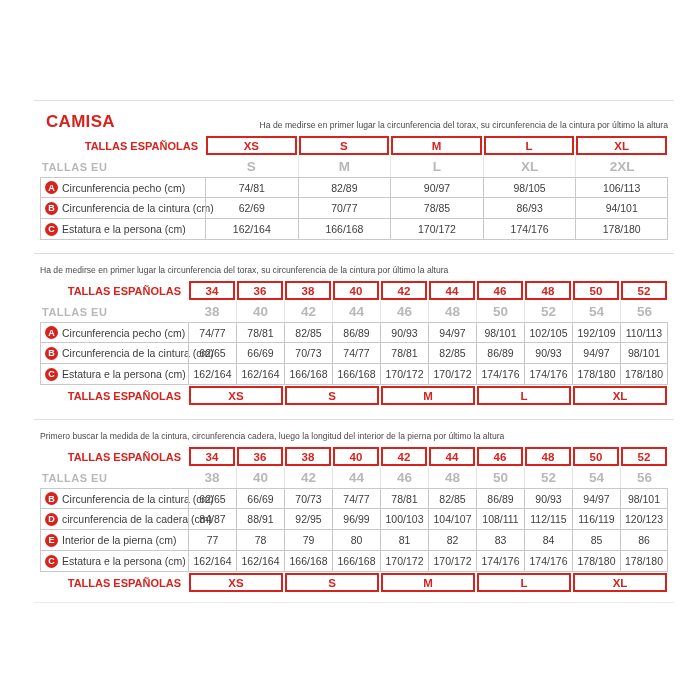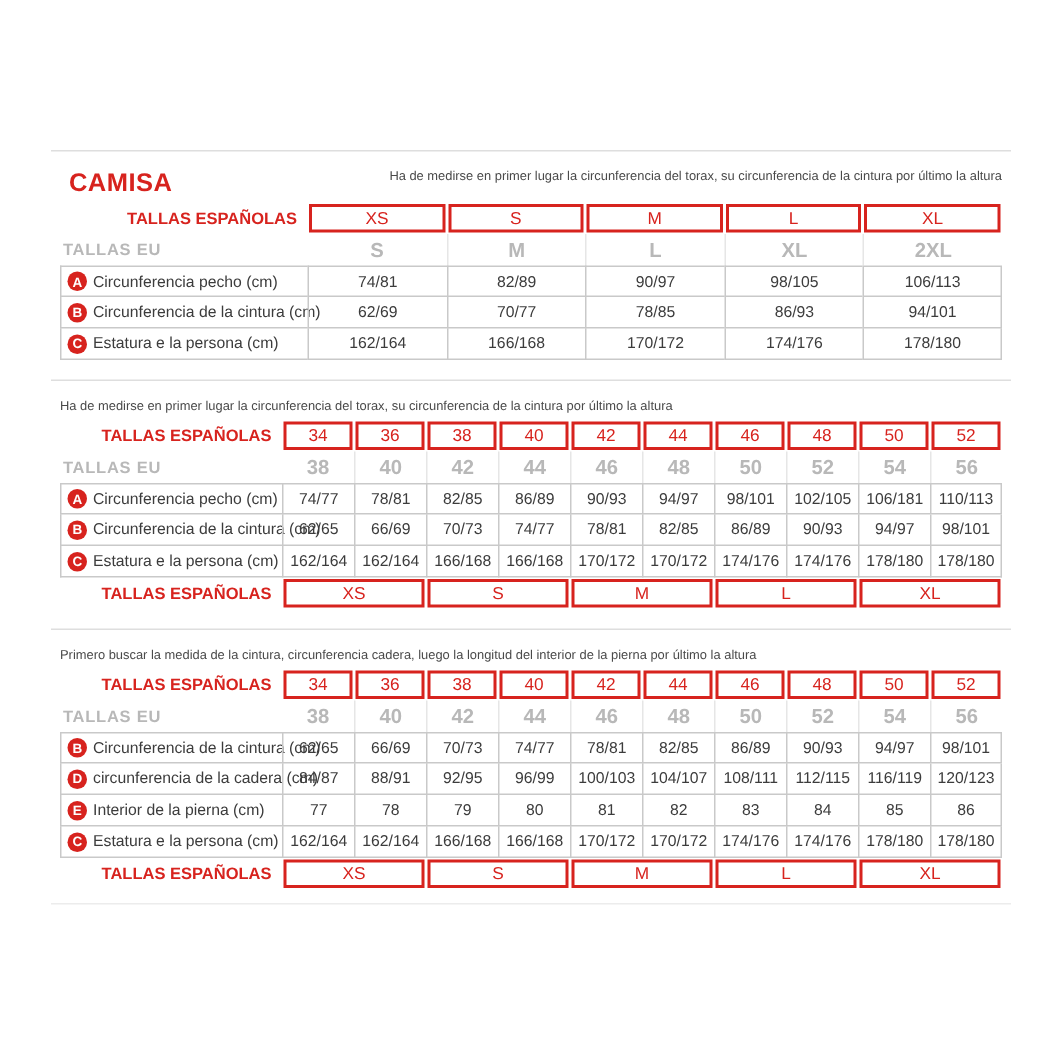--- a/index.html
+++ b/index.html
@@ -2,30 +2,30 @@
 <html><head>
 <meta charset="utf-8">
 <style>
   html,body{margin:0;padding:0;background:#fff;}
   body{width:700px;height:700px;font-family:"Liberation Sans",sans-serif;-webkit-font-smoothing:antialiased;}
   .page{position:relative;width:700px;height:700px;background:#fff;overflow:hidden;}
   .content{position:absolute;left:40px;top:100px;width:628px;--red:#d7231e;}
   .divider{border:none;border-top:1px solid #dedede;margin:0 -6px;height:0;}
   .divider.faint{border-top-color:#ececec;}
 
-  .sec-head{display:flex;justify-content:space-between;margin:11px 0 3px;}
+  .sec-head{display:flex;justify-content:space-between;align-items:flex-end;margin:11px 0 3px;}
   .sec-title{color:var(--red);font-weight:700;font-size:17px;letter-spacing:.3px;padding-left:6px;white-space:nowrap;}
   .sec-note{font-size:8.6px;color:#4a4a4a;text-align:right;padding-bottom:2px;}
 
   .tbl{display:grid;grid-template-columns:var(--lblw,148px) repeat(var(--cols),1fr);align-items:stretch;}
   [data-table="0"]{--lblw:165px;}
   .c{display:flex;align-items:center;justify-content:center;min-height:21px;font-size:10.5px;color:#3c3c3c;box-sizing:border-box;}
 
   .es-lbl{justify-content:flex-end;padding-right:7px;color:var(--red);font-weight:700;font-size:11px;white-space:nowrap;}
-  .es-box{border:2px solid var(--red);color:var(--red);font-weight:400;font-size:11.5px;margin:1px;min-height:16px;}
+  .es-box{border:2px solid var(--red);color:var(--red);font-weight:700;font-size:11.5px;margin:1px;min-height:16px;}
   .span2{grid-column:span 2;}
 
   .eu-lbl{justify-content:flex-start;color:#b8b8b8;font-weight:700;font-size:11px;letter-spacing:.5px;padding-left:2px;}
   .eu{color:#b8b8b8;font-weight:700;font-size:13.5px;min-height:20px;}
   .sep{border-left:1px solid #e6e6e6;}
 
   .d,.d-lbl{border-bottom:1px solid #c9c9c9;border-left:1px solid #c9c9c9;}
   .rend{border-right:1px solid #c9c9c9;}
   .top{border-top:1px solid #c9c9c9;}
   .d-lbl{justify-content:flex-start;padding-left:2px;}
@@ -121,21 +121,21 @@
             <span class="lbl-txt">Circunferencia pecho (cm)</span>
           </div>
           <div class="c d top">74/77</div>
           <div class="c d top">78/81</div>
           <div class="c d top">82/85</div>
           <div class="c d top">86/89</div>
           <div class="c d top">90/93</div>
           <div class="c d top">94/97</div>
           <div class="c d top">98/101</div>
           <div class="c d top">102/105</div>
-          <div class="c d top">106/181</div>
+          <div class="c d top">192/109</div>
           <div class="c d top rend">110/113</div>
           <div class="c d-lbl">
             <span class="badge">B</span>
             <span class="lbl-txt">Circunferencia de la cintura (cm)</span>
           </div>
           <div class="c d">62/65</div>
           <div class="c d">66/69</div>
           <div class="c d">70/73</div>
           <div class="c d">74/77</div>
           <div class="c d">78/81</div>

